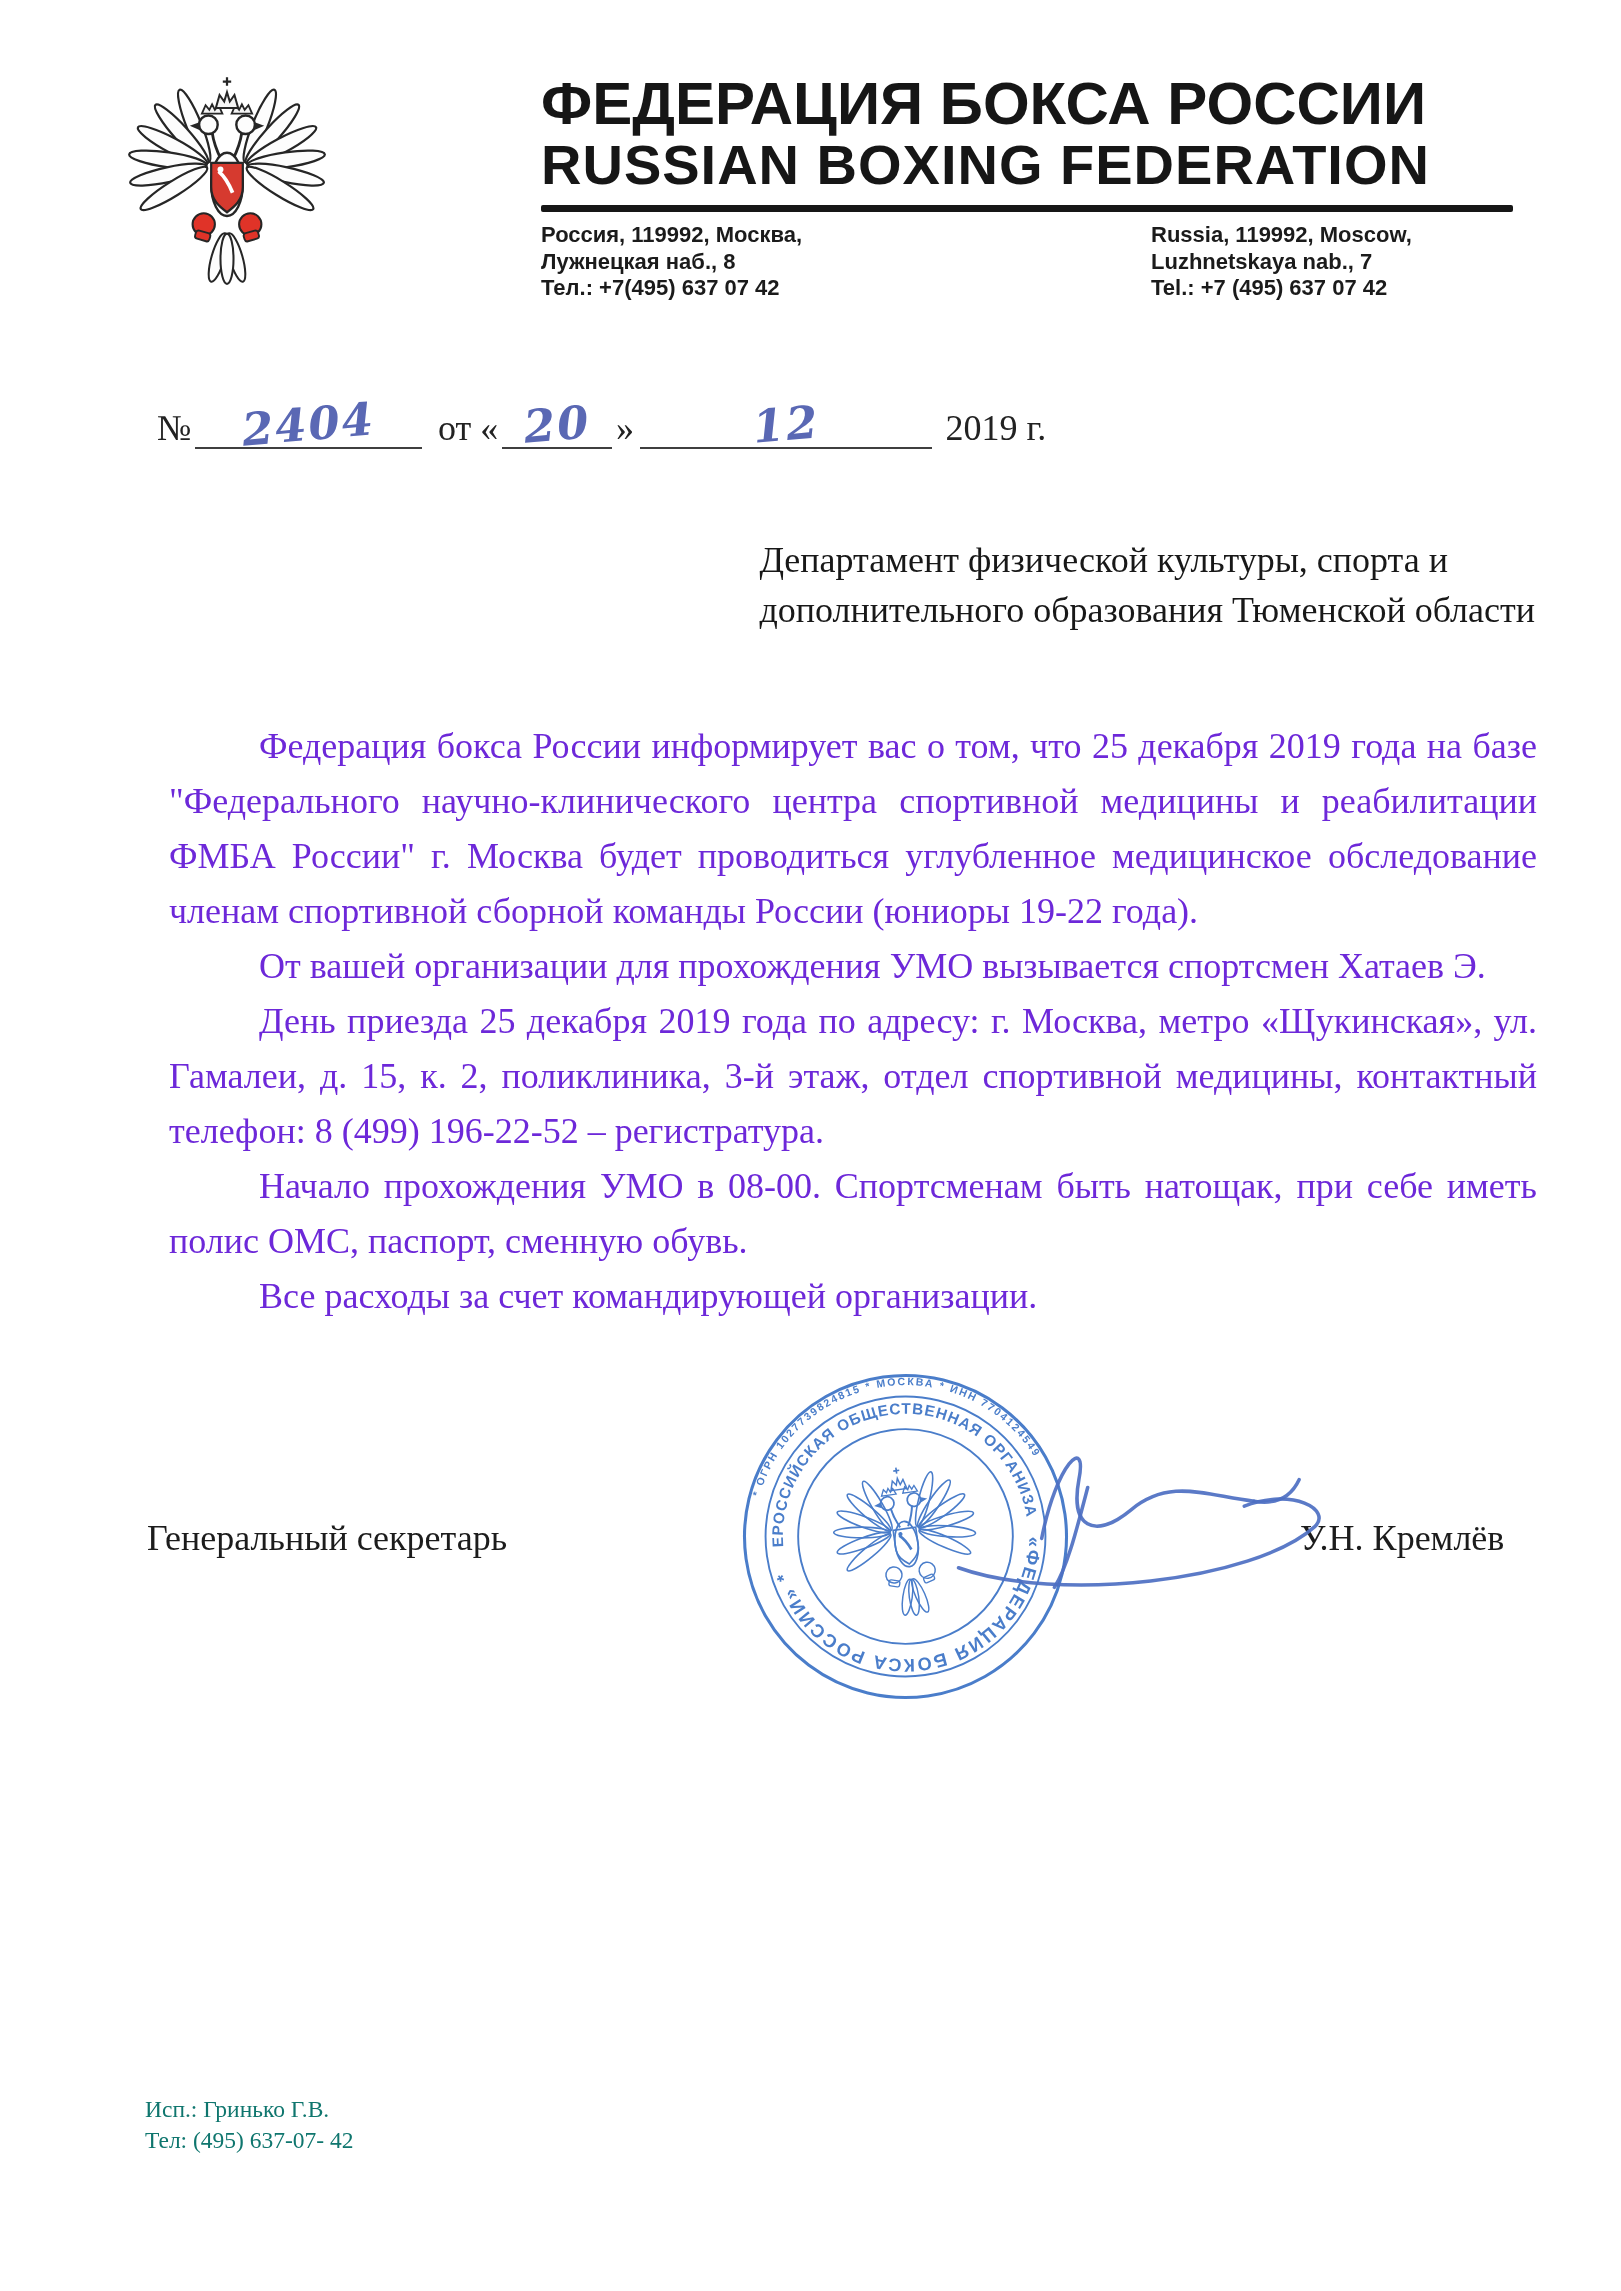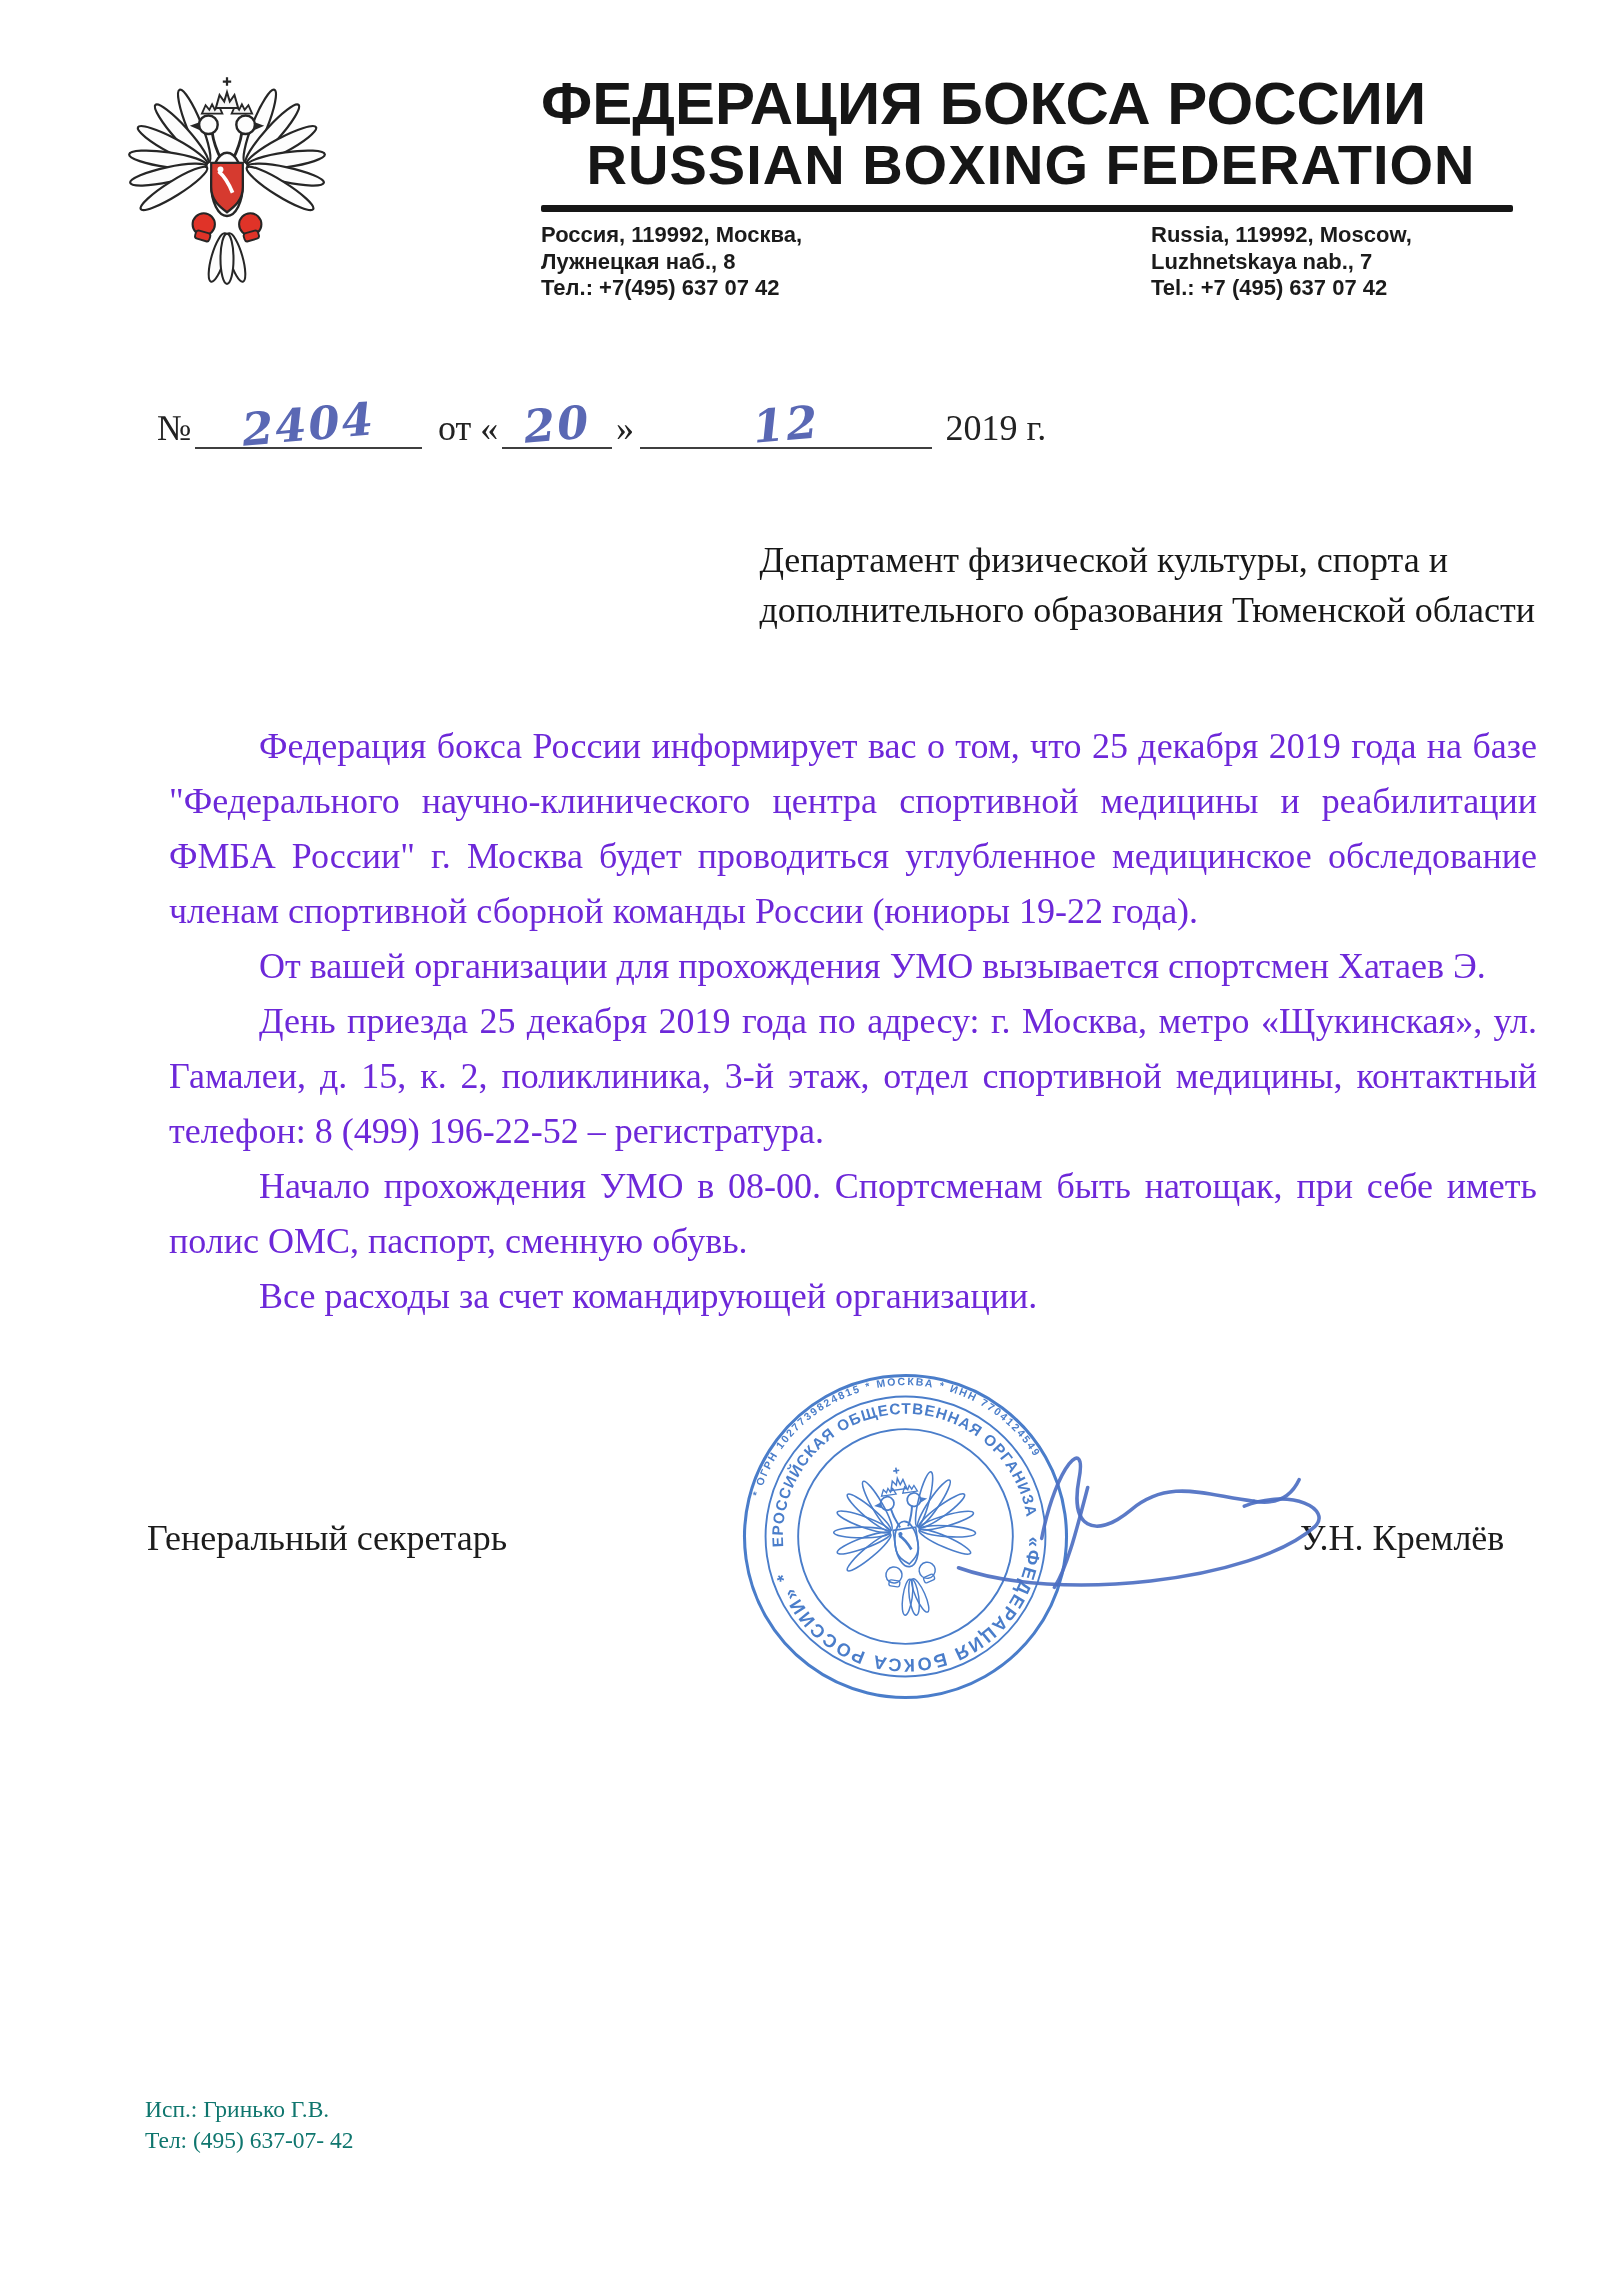--- a/index.html
+++ b/index.html
@@ -5,21 +5,21 @@
   html,body { margin:0; padding:0; background:#ffffff; }
   .page {
     position:relative; width:1621px; height:2292px; background:#ffffff;
     font-family:"Liberation Serif", serif; color:#1c1c1c; overflow:hidden;
   }
 
   
   .coat { position:absolute; left:120px; top:39px; width:214px; height:286px; }
   .head-right { position:absolute; left:541px; top:73px; width:980px; }
   .title-ru { font-family:"Liberation Sans",sans-serif; font-weight:bold; font-size:60px; line-height:1.04; white-space:nowrap; color:#161616; }
-  .title-en { font-family:"Liberation Sans",sans-serif; font-weight:bold; font-size:56px; line-height:1.08; letter-spacing:1px; white-space:nowrap; color:#161616;text-align:center; }
+  .title-en { font-family:"Liberation Sans",sans-serif; font-weight:bold; font-size:56px; line-height:1.08; letter-spacing:1px; white-space:nowrap; color:#161616; }
   .rule { width:972px; height:6.9px; background:#161616; margin-top:8.8px; border-radius:2px; }
   .addresses { display:flex; margin-top:10.8px; font-family:"Liberation Sans",sans-serif; font-weight:bold; font-size:22px; line-height:26.5px; color:#1b1b1b; }
   .addr-ru { width:610px; }
 
   
   .refline { position:absolute; left:157px; top:400px; font-size:36px; white-space:nowrap; color:#222; }
   .blank { display:inline-block; border-bottom:2.9px solid #3f3f3f; text-align:center; height:47px; vertical-align:bottom; }
   .b-num   { width:227px; margin-left:3.9px;  margin-right:15.7px; }
   .b-day   { width:110px; margin:0 3.9px; }
   .b-month { width:292px; margin-left:5.9px; margin-right:13.7px; }

